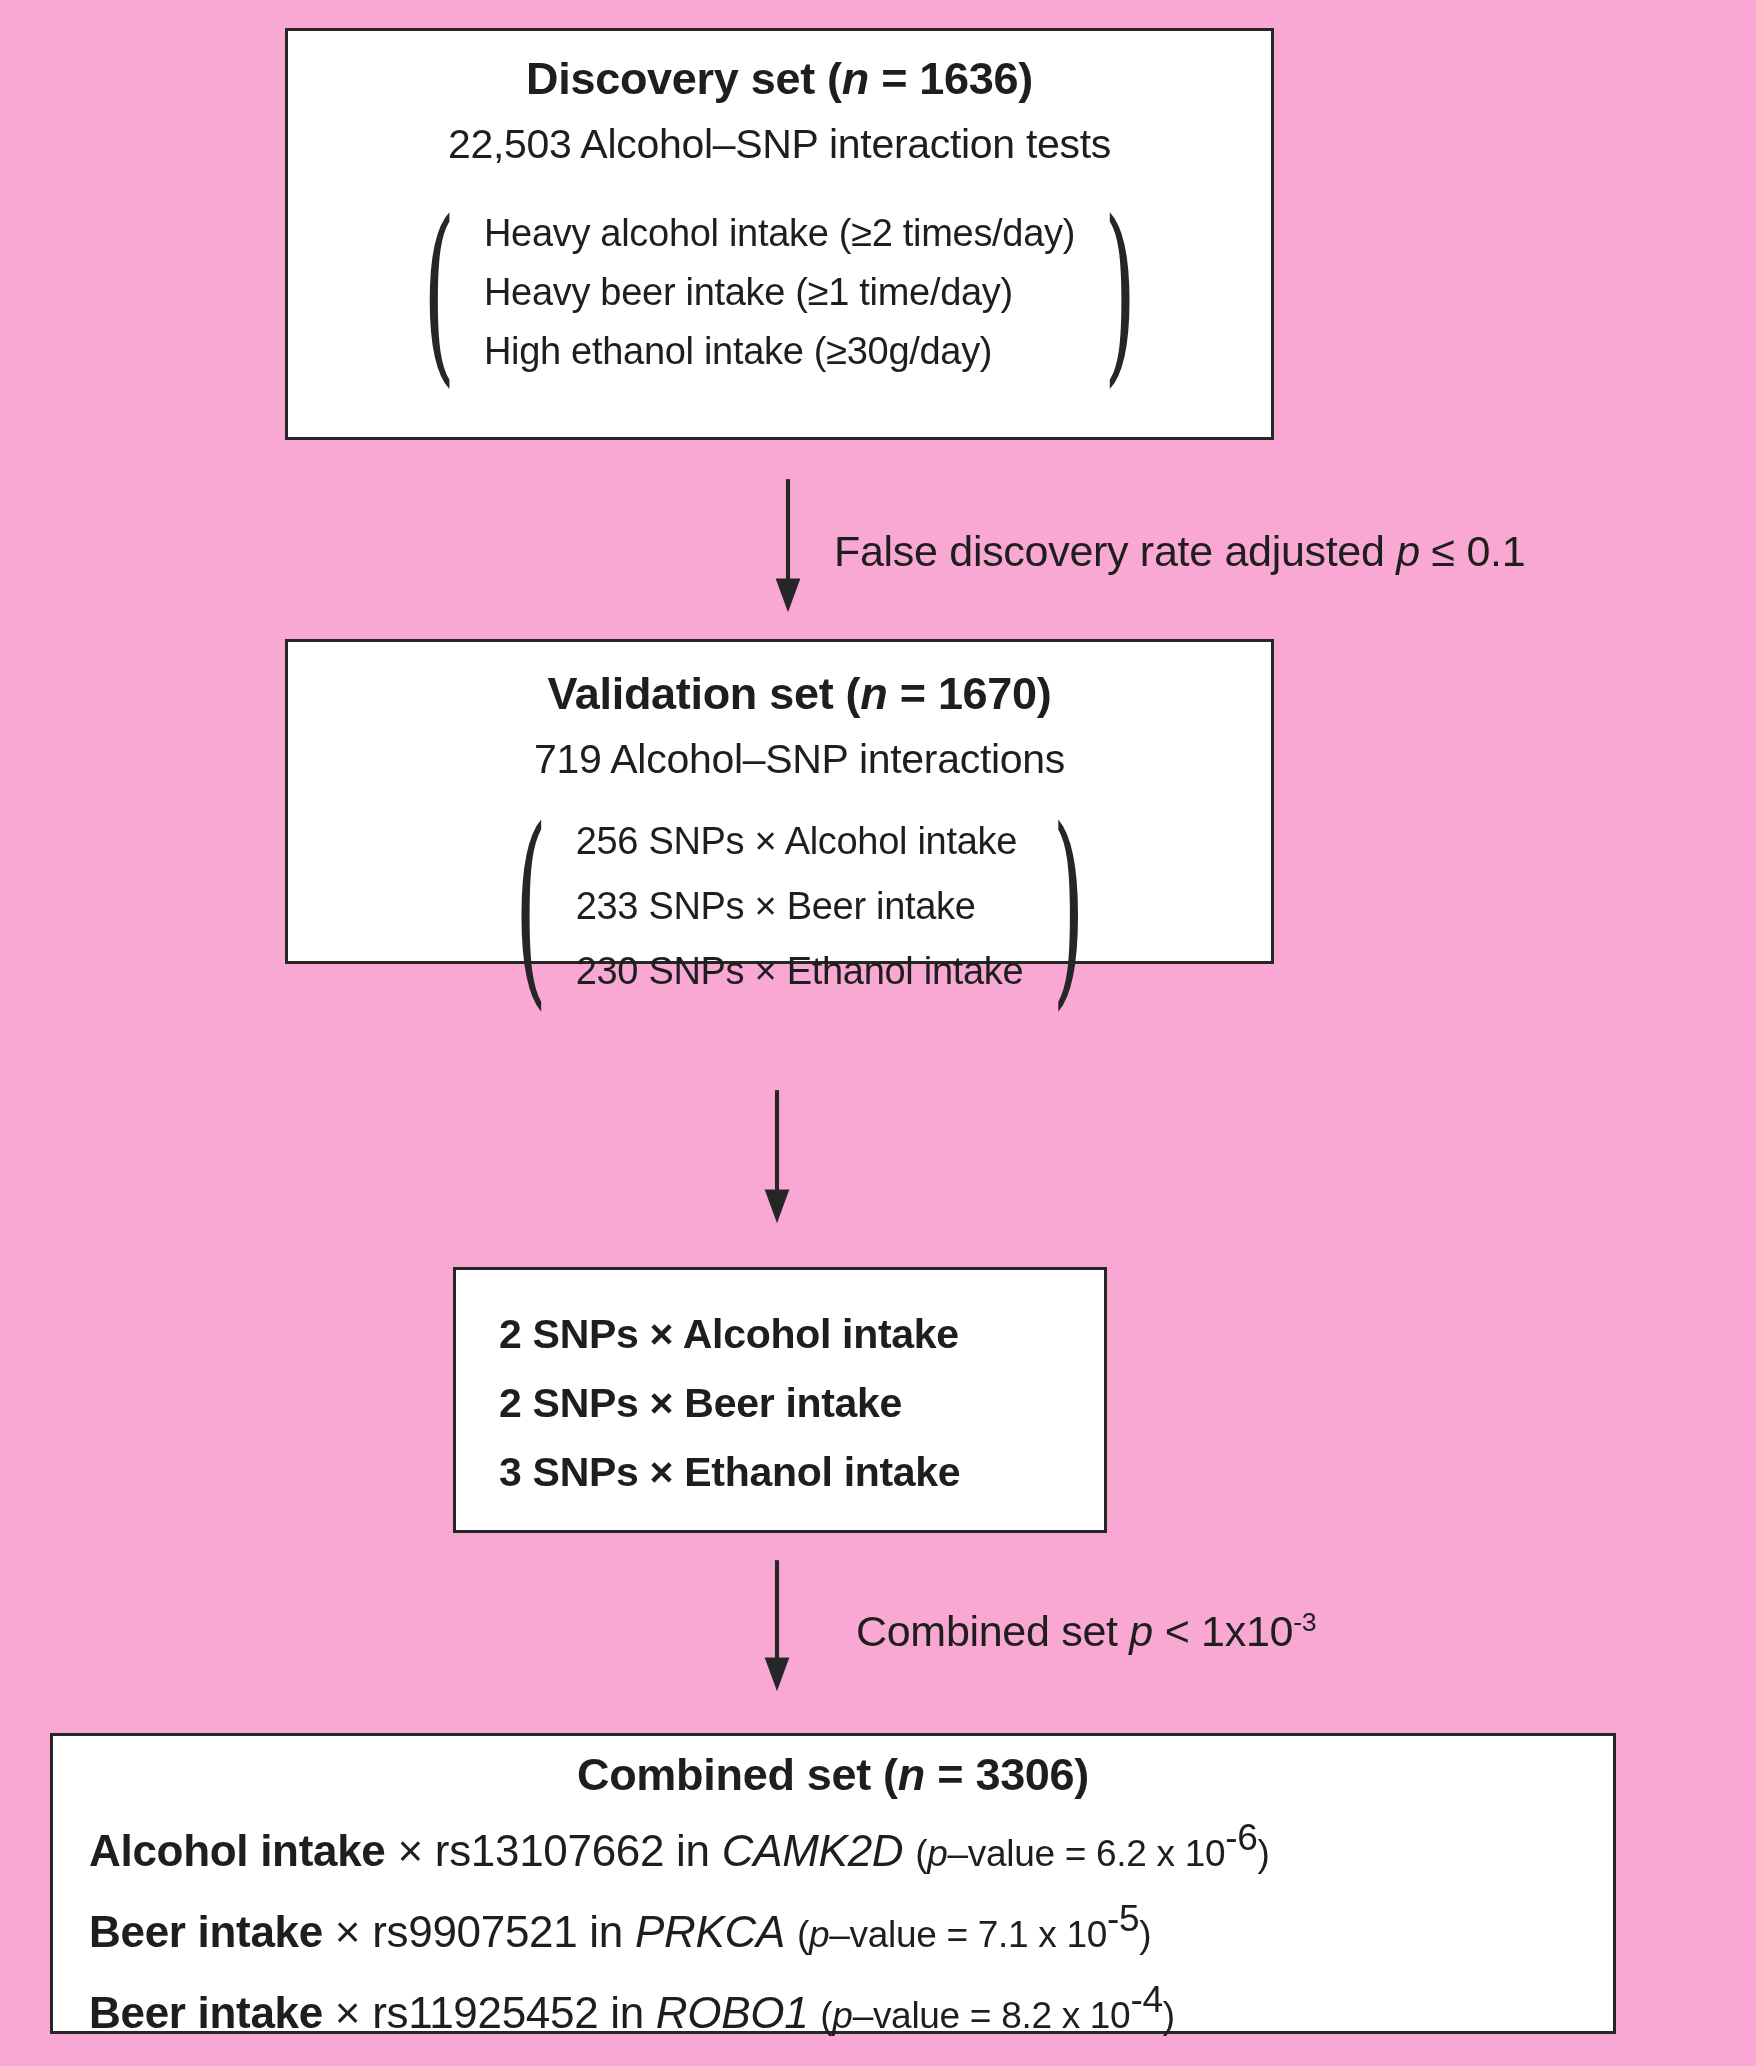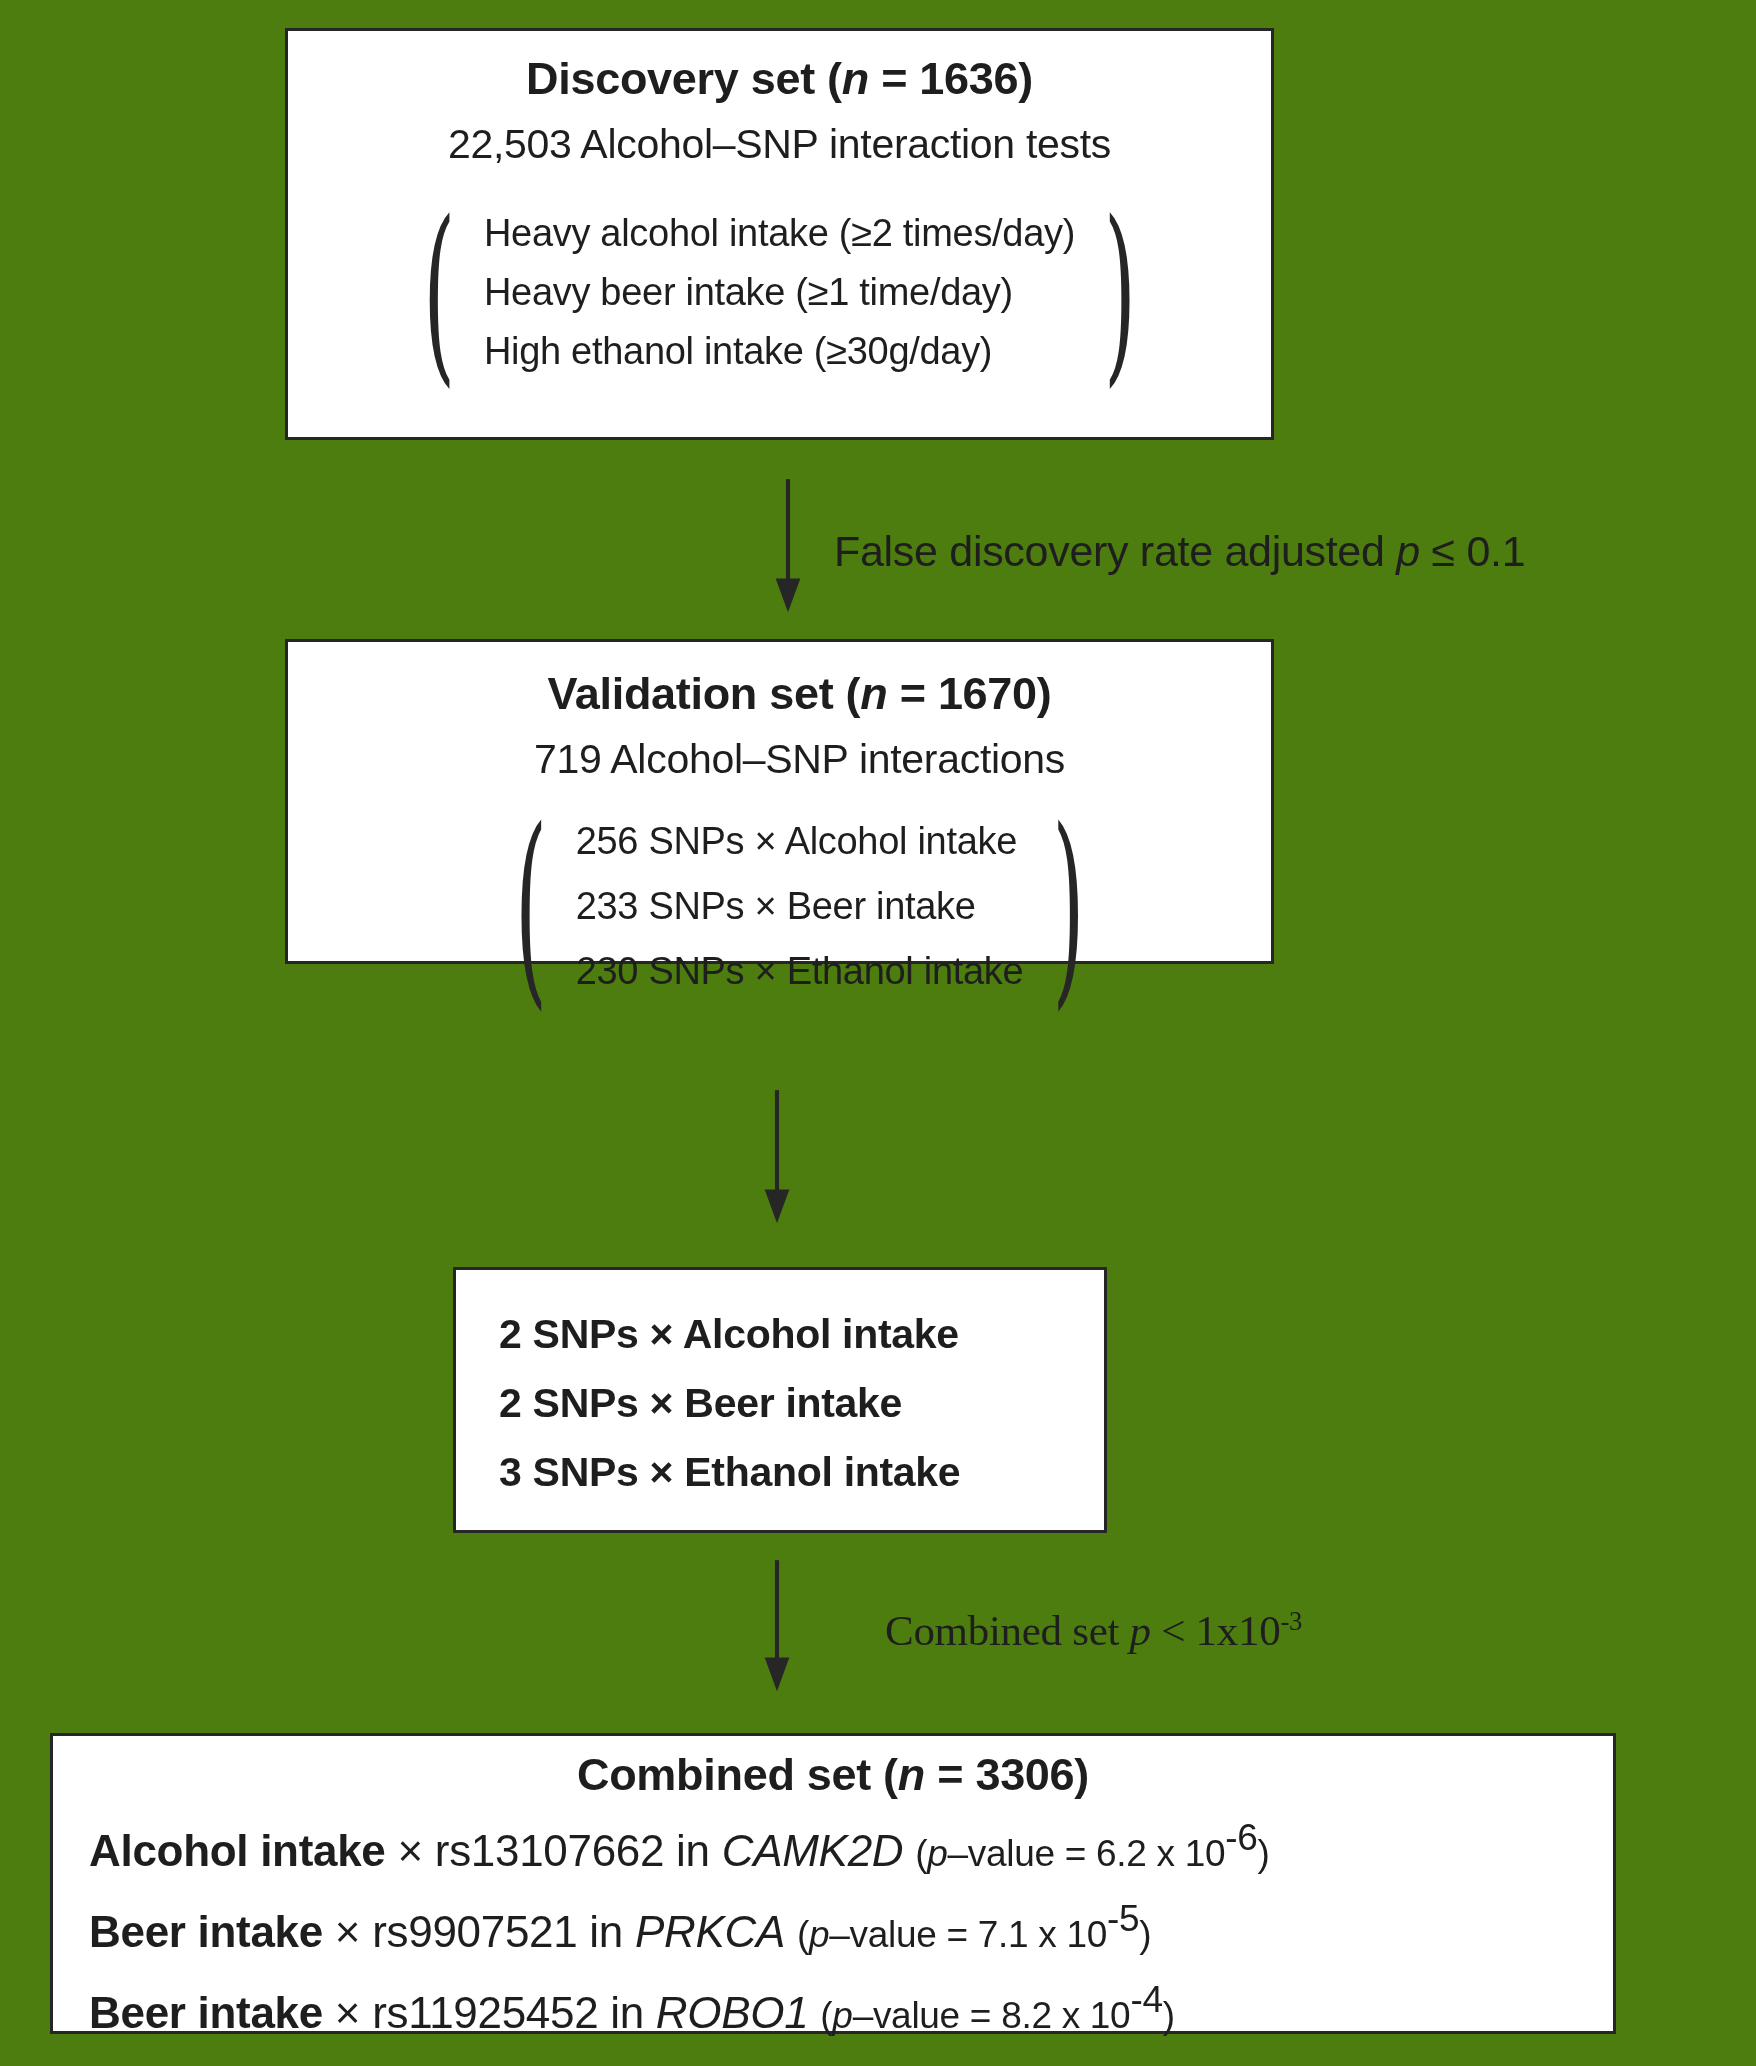--- a/index.html
+++ b/index.html
@@ -1,20 +1,20 @@
 <!DOCTYPE html>
 <html style="font-size:11px"><head>
 <meta charset="utf-8">
 <style>
   html,body{margin:0;padding:0;background:#ffffff;}
   .canvas{
     position:relative;
     width:1756px;
     height:2066px;
-    background:#4d7c0f;
+    background:#f9a8d4;
     font-family:"Liberation Sans", sans-serif;
     color:#1e1e1e;
     letter-spacing:-0.3px;
     overflow:hidden;
   }
   .box{
     position:absolute;
     border:3.4px solid #262626;
     background:#ffffff;
     box-sizing:border-box;
@@ -136,21 +136,21 @@
   <div class="box" id="box-filter">
     <div class="filter-item">2 SNPs × Alcohol intake</div>
     <div class="filter-item">2 SNPs × Beer intake</div>
     <div class="filter-item">3 SNPs × Ethanol intake</div>
   </div>
 
   <svg class="arrow" style="left:753px;top:1560px;" width="48" height="132" viewBox="0 0 70 192">
     <line x1="35" y1="0" x2="35" y2="147" stroke="#262626" stroke-width="6"></line>
     <polygon points="17,142 53,142 35,191" fill="#262626"></polygon>
   </svg>
-  <div class="arrow-label" style="left:885px;top:1594px;font-family:Liberation Serif, serif;"><span>Combined set </span><span class="i">p</span><span> &lt; 1x10</span><span class="sup">-3</span></div>
+  <div class="arrow-label" style="left:856px;top:1594px;"><span>Combined set </span><span class="i">p</span><span> &lt; 1x10</span><span class="sup">-3</span></div>
 
   <div class="box" id="box-combined">
     <div class="box-title"><span>Combined set (</span><span class="i">n</span><span> = 3306)</span></div>
     <div id="combined-results">
       <div class="result-line"><span class="b">Alcohol intake</span><span> × rs13107662 in </span><span class="i">CAMK2D</span><span> </span><span class="pv">(</span><span class="pv i">p</span><span class="pv">–value = 6.2 x 10</span><span class="pv sup">-6</span><span class="pv">)</span></div>
       <div class="result-line"><span class="b">Beer intake</span><span> × rs9907521 in </span><span class="i">PRKCA</span><span> </span><span class="pv">(</span><span class="pv i">p</span><span class="pv">–value = 7.1 x 10</span><span class="pv sup">-5</span><span class="pv">)</span></div>
       <div class="result-line"><span class="b">Beer intake</span><span> × rs11925452 in </span><span class="i">ROBO1</span><span> </span><span class="pv">(</span><span class="pv i">p</span><span class="pv">–value = 8.2 x 10</span><span class="pv sup">-4</span><span class="pv">)</span></div>
     </div>
   </div>
 

